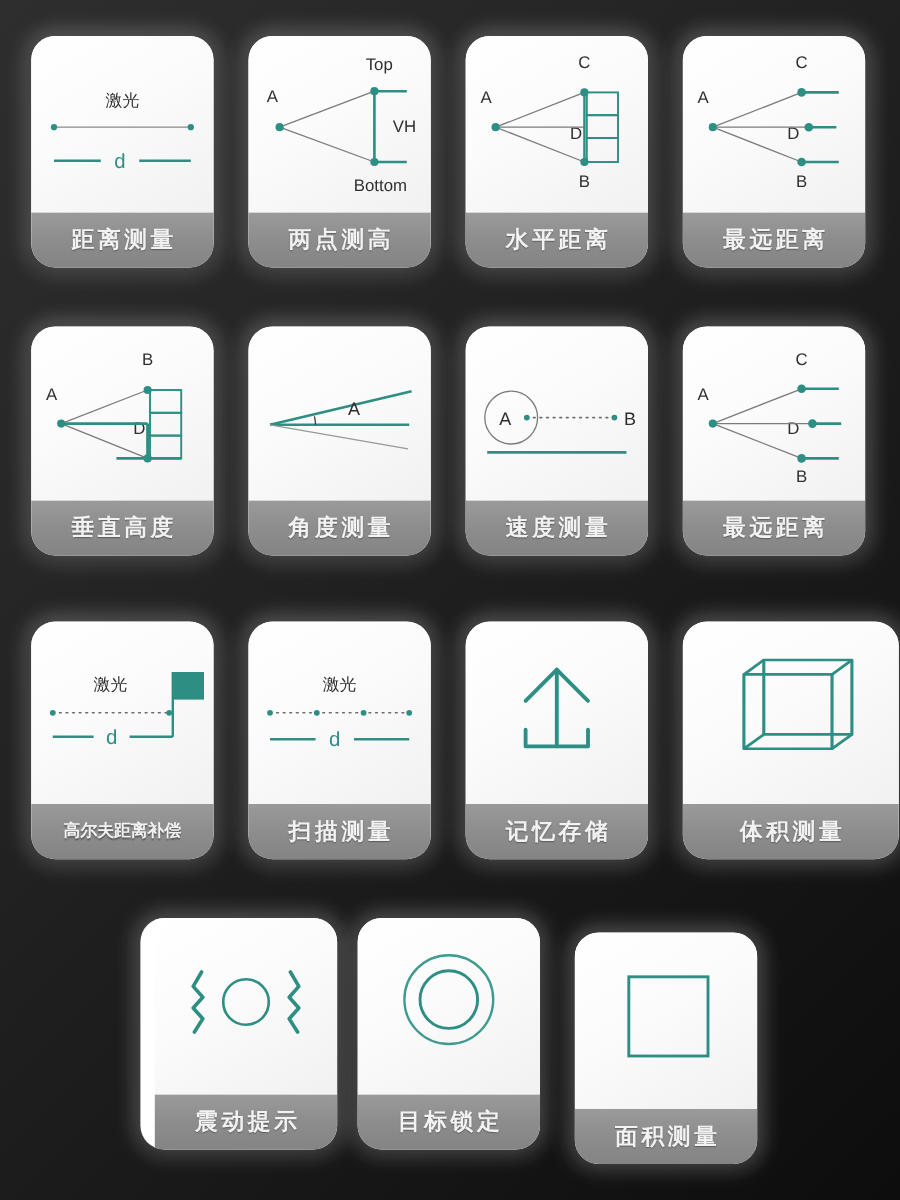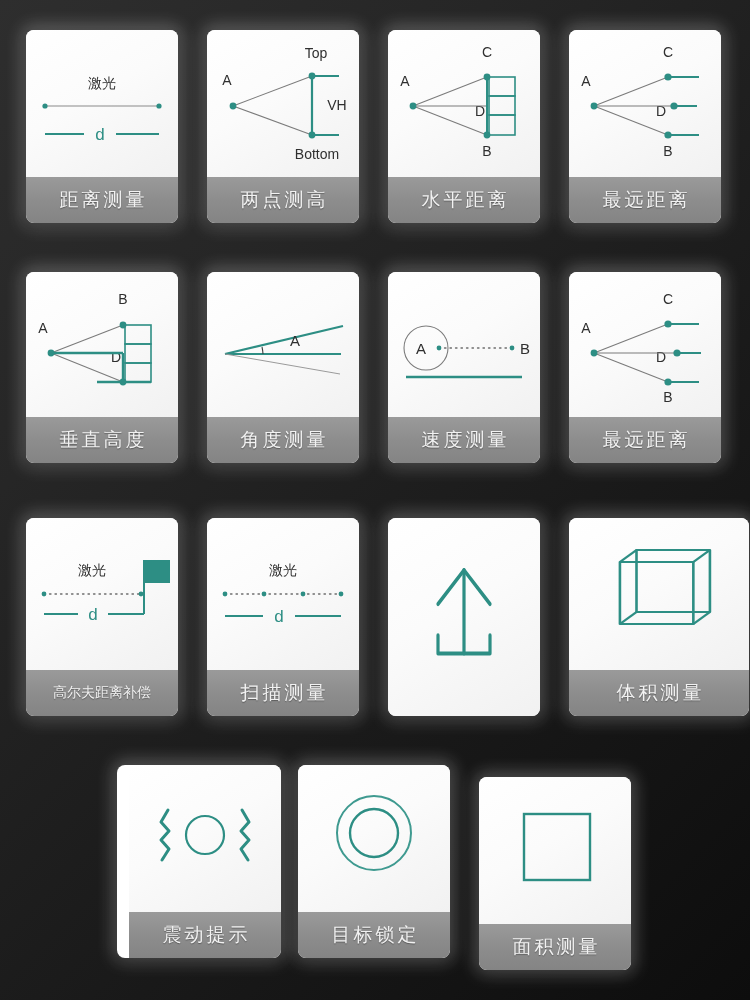--- a/index.html
+++ b/index.html
@@ -17,21 +17,21 @@
 
   .board {
     position: relative;
     width: 750px;
     height: 1000px;
   }
 
   
   .card {
     position: absolute;
-    border-radius: 8px;
+    border-radius: 20px;
     overflow: hidden;
     background: #fff;
     box-shadow:
       0 0 16px 5px rgba(255,255,255,0.26),
       0 3px 10px 2px rgba(0,0,0,0.55);
     display: flex;
     flex-direction: column;
   }
 
   .card-art {
@@ -46,21 +46,21 @@
     flex: 0 0 auto;
     height: 46px;
     background: linear-gradient(180deg, #9a9a9a 0%, #8d8d8d 50%, #848484 100%);
     color: #f2f2f2;
     display: flex;
     align-items: center;
     justify-content: center;
     font-size: 19px;
     letter-spacing: 3px;
     text-indent: 3px;
-    font-weight: 400;
+    font-weight: 700;
     text-shadow: 0 1px 1px rgba(0,0,0,0.35);
     white-space: nowrap;
   }
   .card-label.tight {
     font-size: 14px;
     letter-spacing: 0px;
     text-indent: 0;
   }
 
   
@@ -259,20 +259,21 @@
   <div class="card" style="left:388px; top:518px; width:152px; height:198px;">
     <div class="card-art">
       <svg viewBox="0 0 152 152" preserveAspectRatio="none">
         <g stroke="#2d8e84" stroke-width="3.2" fill="none" stroke-linecap="round" stroke-linejoin="round">
           <path d="M 76 40 L 76 104"></path>
           <path d="M 50 66 L 76 40 L 102 66"></path>
           <path d="M 50 90 L 50 104 L 102 104 L 102 90"></path>
         </g>
       </svg>
     </div>
+    <div class="card-label">记忆存储</div>
   </div>
 
   <div class="card" style="left:569px; top:518px; width:180px; height:198px;">
     <div class="card-art">
       <svg viewBox="0 0 152 152" preserveAspectRatio="none">
         <g stroke="#2d8e84" stroke-width="2.2" fill="none" stroke-linejoin="round">
           <rect x="43" y="44" width="62" height="62"></rect>
           <rect x="57" y="32" width="62" height="62"></rect>
           <line x1="43" y1="44" x2="57" y2="32"></line>
           <line x1="105" y1="44" x2="119" y2="32"></line>

